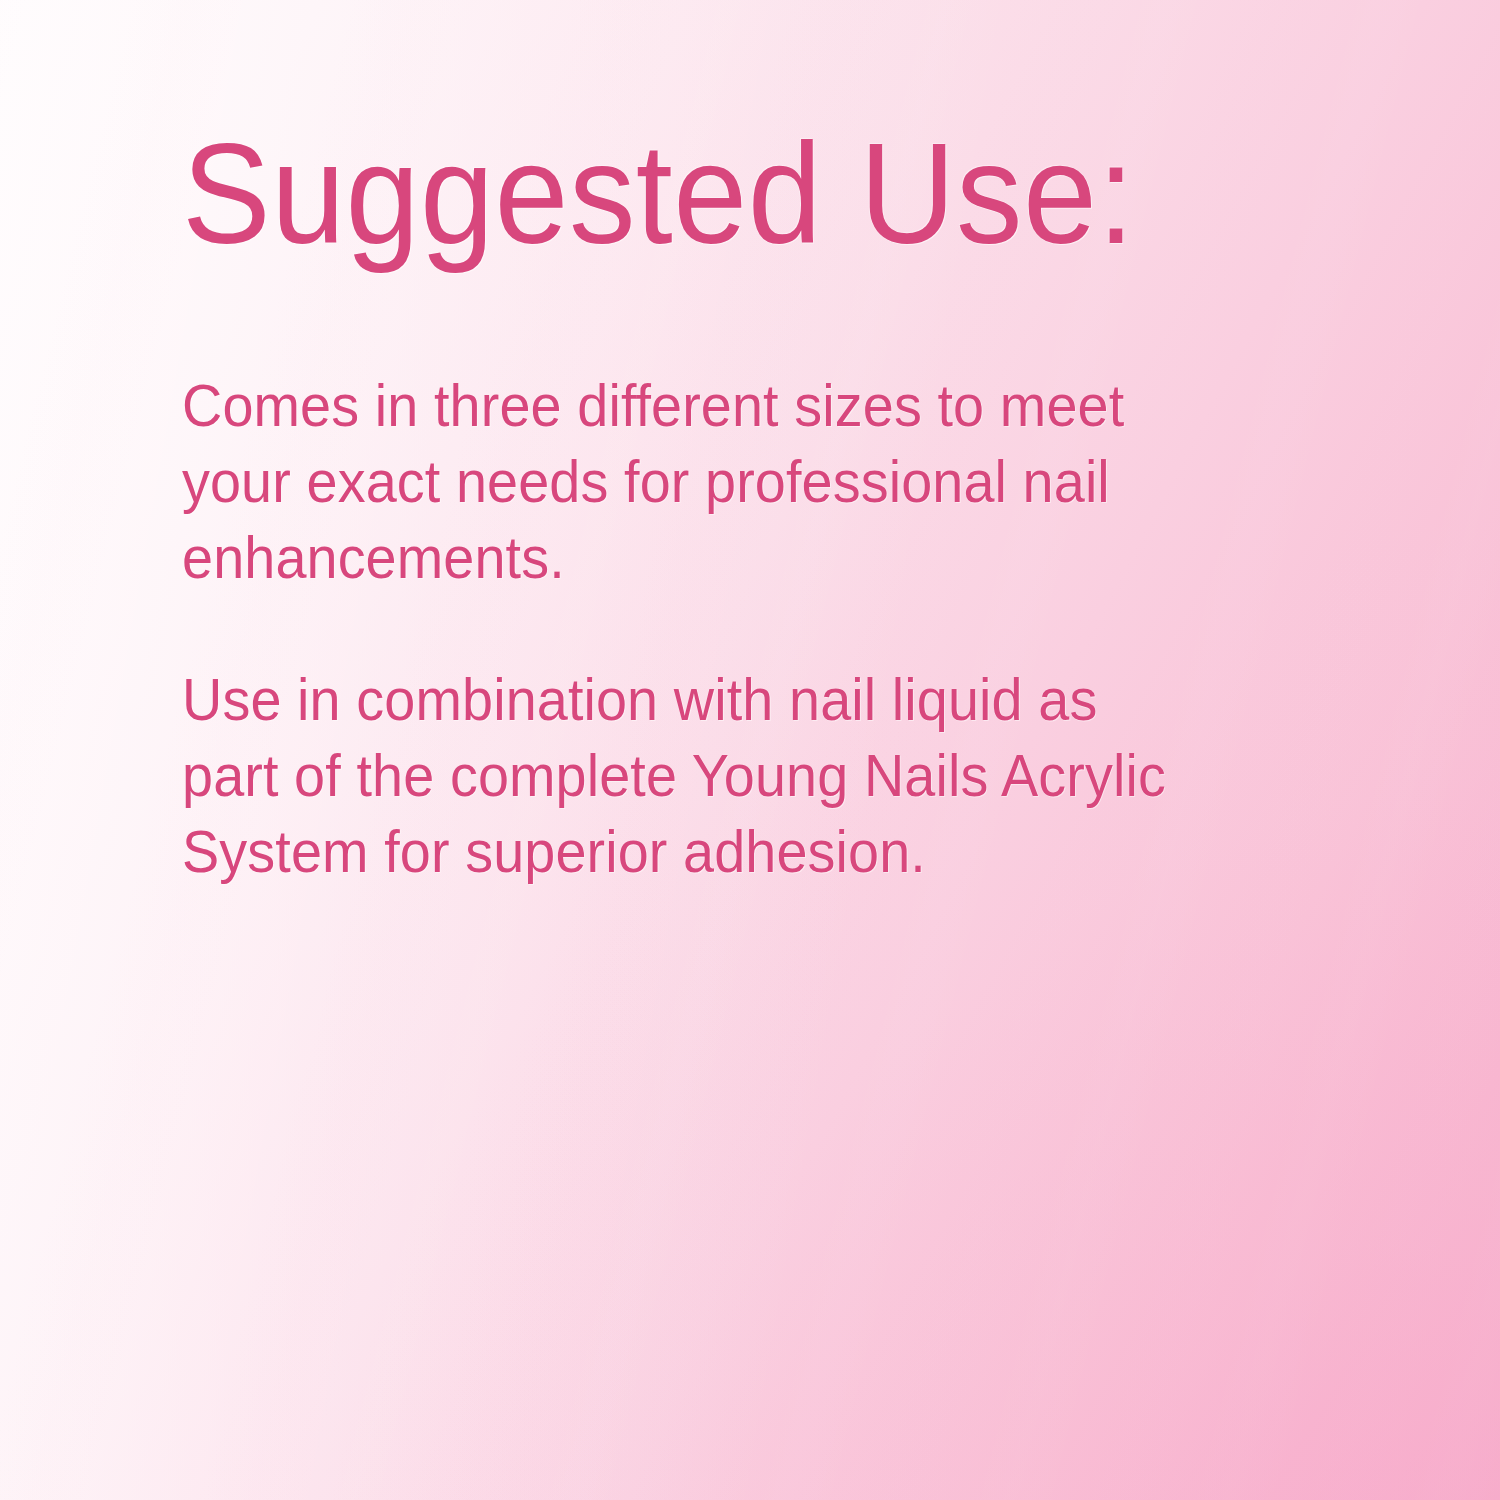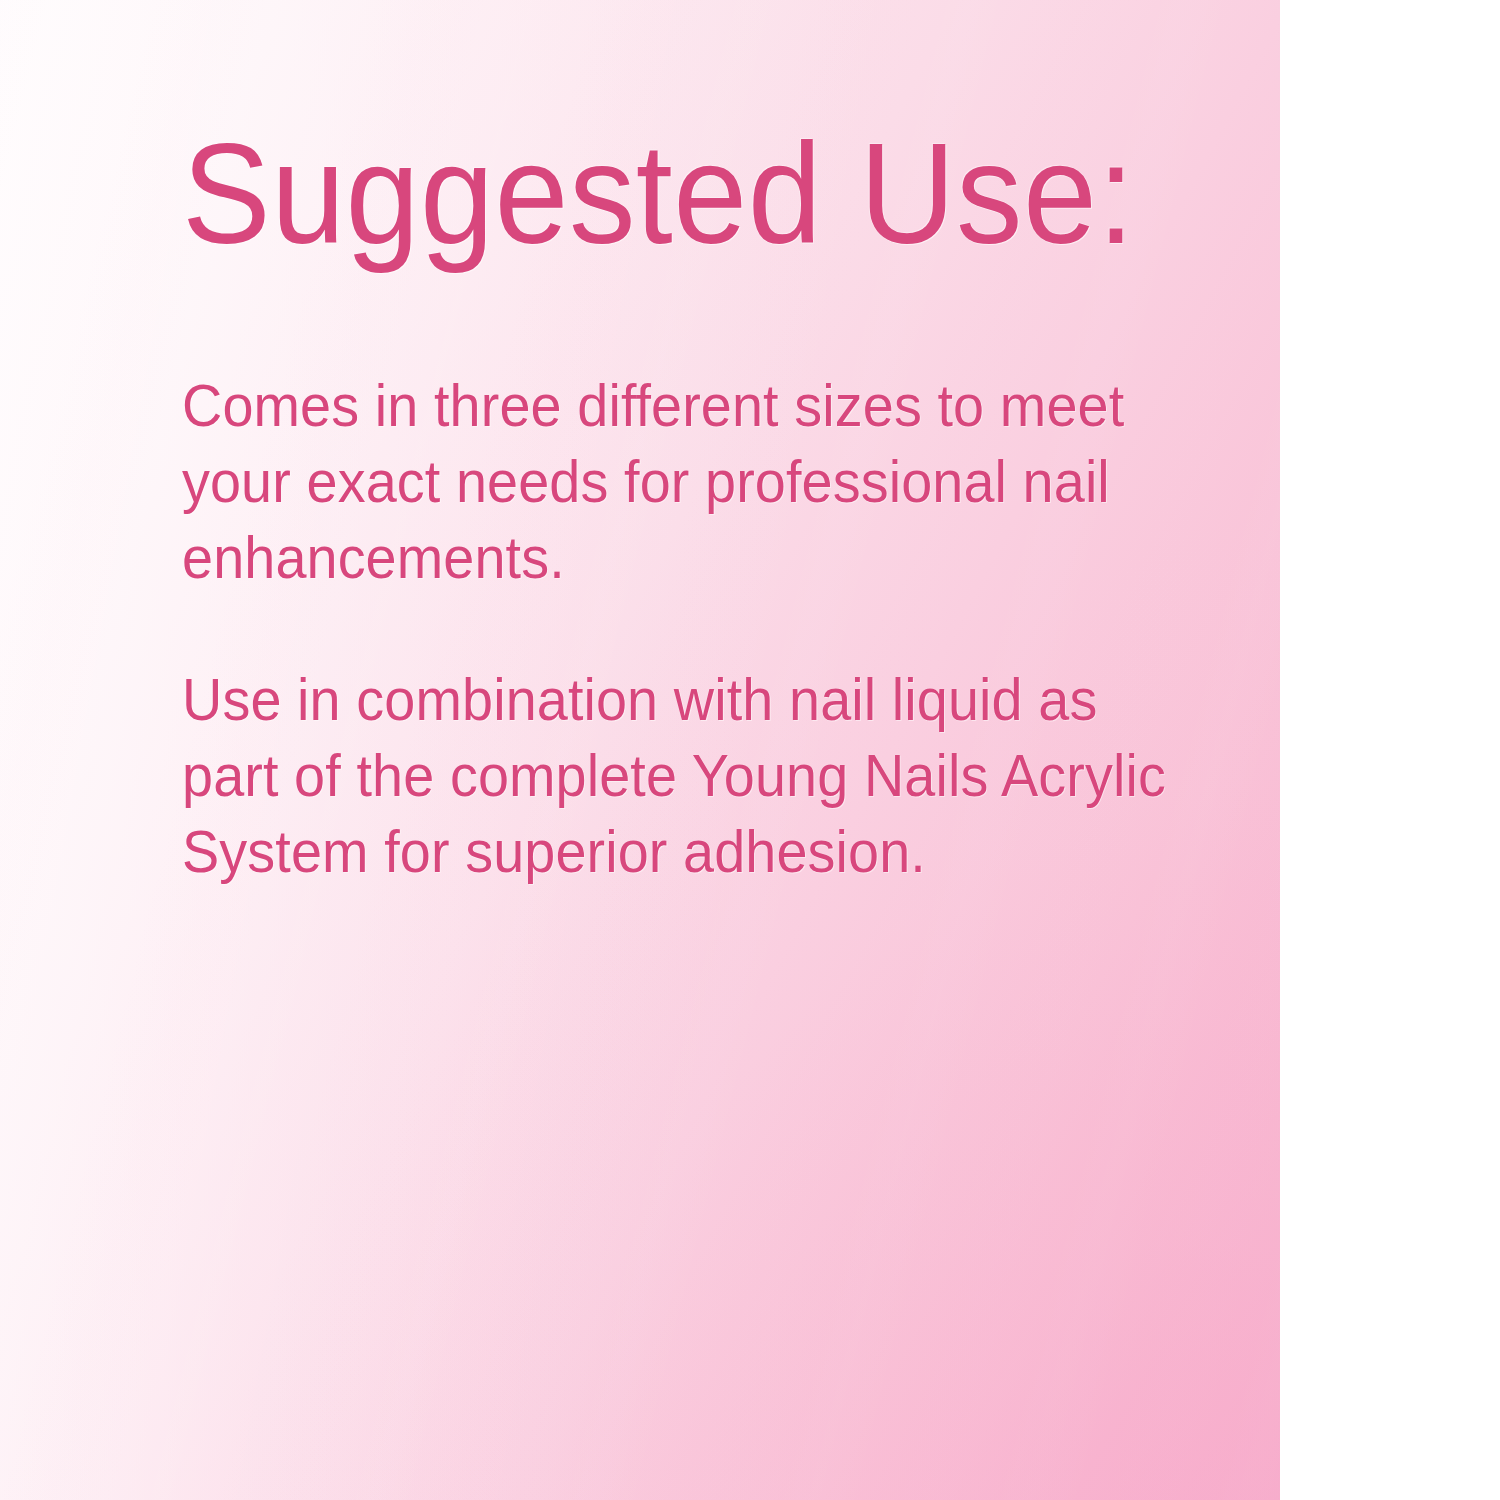--- a/index.html
+++ b/index.html
@@ -10,21 +10,21 @@
   body {
     width: 1500px;
     height: 1500px;
     overflow: hidden;
     font-family: "Liberation Sans", sans-serif;
   }
 
   
   #product-info-card {
     position: relative;
-    width: 1280px;
+    width: 1500px;
     height: 1500px;
     box-sizing: border-box;
     overflow: hidden;
     background: #000000;
   }
 
   
   #product-info-card .bg-base {
     position: absolute;
     inset: 0;

